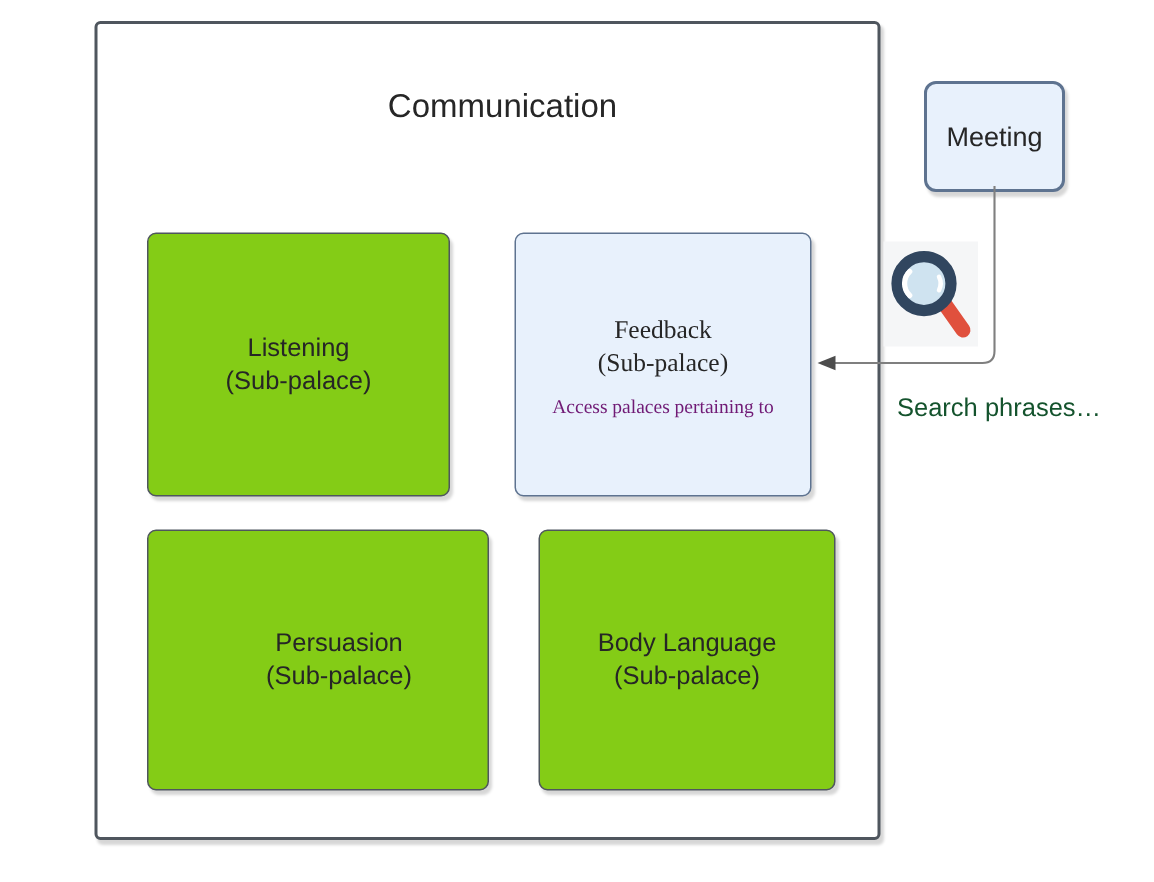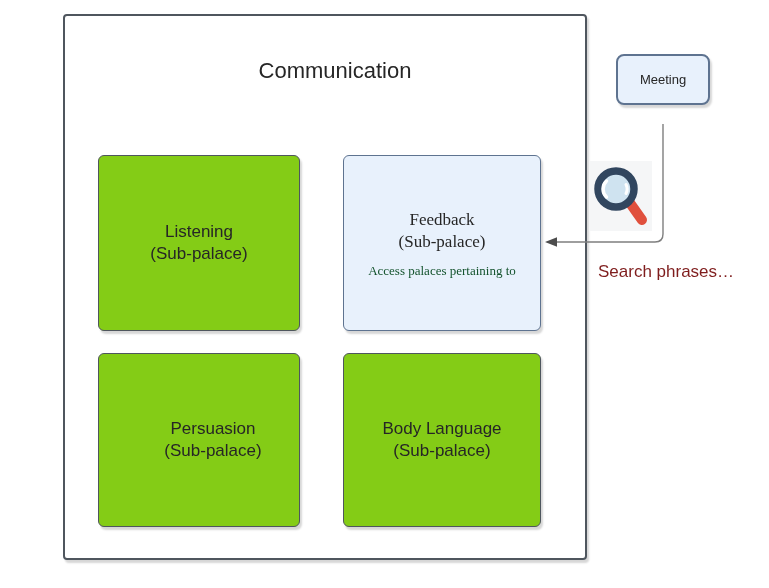--- a/index.html
+++ b/index.html
@@ -44,37 +44,37 @@
     border-radius: 6px;
     box-shadow: 2px 3px 2px rgba(0,0,0,0.16);
     font-size: 17px;
     line-height: 22px;
     color: #262626;
   }
   .node.blue { background: #e8f1fc; border-color: #5e7390; }
 
   .node-listening  { left: 98px;  top: 155px; width: 202px; height: 176px; }
   .node-feedback   { left: 343px; top: 155px; width: 198px; height: 176px; font-family: Liberation Serif, serif; }
-  .node-persuasion { left: 98px;  top: 353px; width: 202px; height: 174px; padding-left: 28px; }
-  .node-body       { left: 343px; top: 353px; width: 198px; height: 174px; }
+  .node-persuasion { left: 98px;  top: 353px; width: 228px; height: 174px; padding-left: 28px; }
+  .node-body       { left: 359px; top: 353px; width: 198px; height: 174px; }
 
   .node-note {
     margin-top: 10px;
     font-size: 13px;
     line-height: 15px;
-    color: #14532d;
+    color: #701a75;
   }
 
   
   .node-meeting {
-    left: 616px; top: 54px; width: 94px; height: 51px;
+    left: 616px; top: 54px; width: 94px; height: 74px;
     border-radius: 8px;
     border-width: 2px;
     border-color: #46505f;
-    font-size: 13px;
+    font-size: 18px;
     line-height: 16px;
   }
 
   
   .connector-layer {
     position: absolute;
     left: 0; top: 0; width: 769px; height: 588px;
     pointer-events: none;
   }
 
@@ -86,21 +86,21 @@
     display: flex;
     align-items: center;
     justify-content: center;
   }
 
   .search-caption {
     position: absolute;
     left: 598px; top: 261px;
     font-size: 17px;
     line-height: 21px;
-    color: #7f1d1d;
+    color: #14532d;
     white-space: nowrap;
   }
 </style>
 </head>
 <body>
 
 <div class="stage">
 
   <div class="shape main-box"></div>
 

